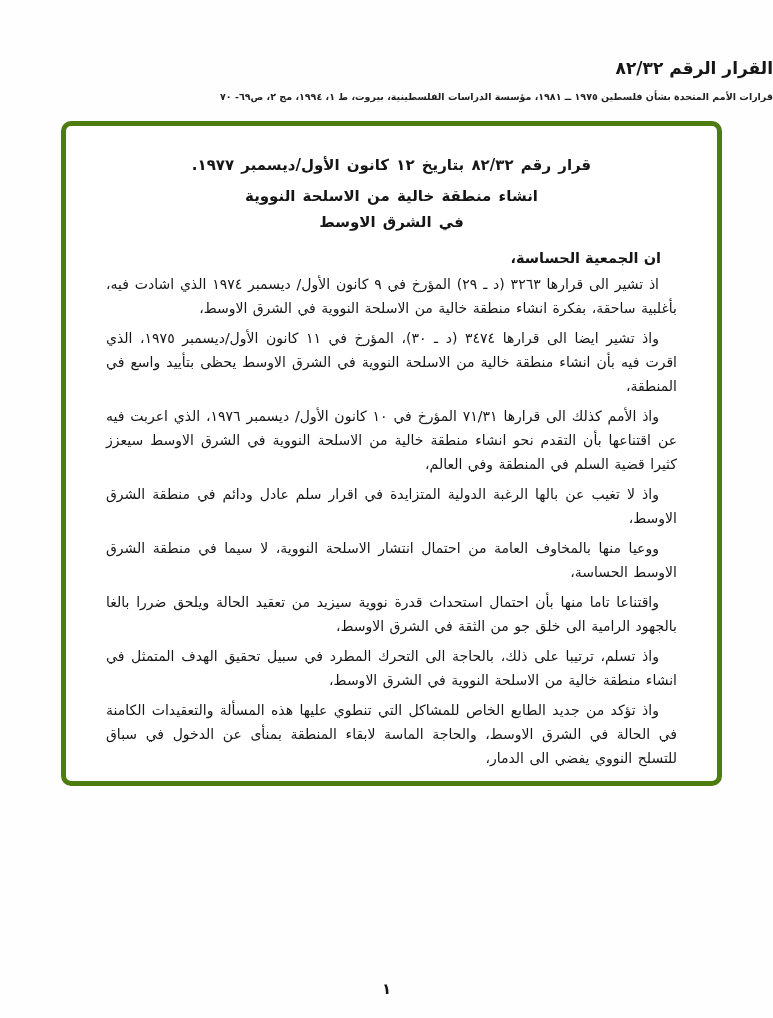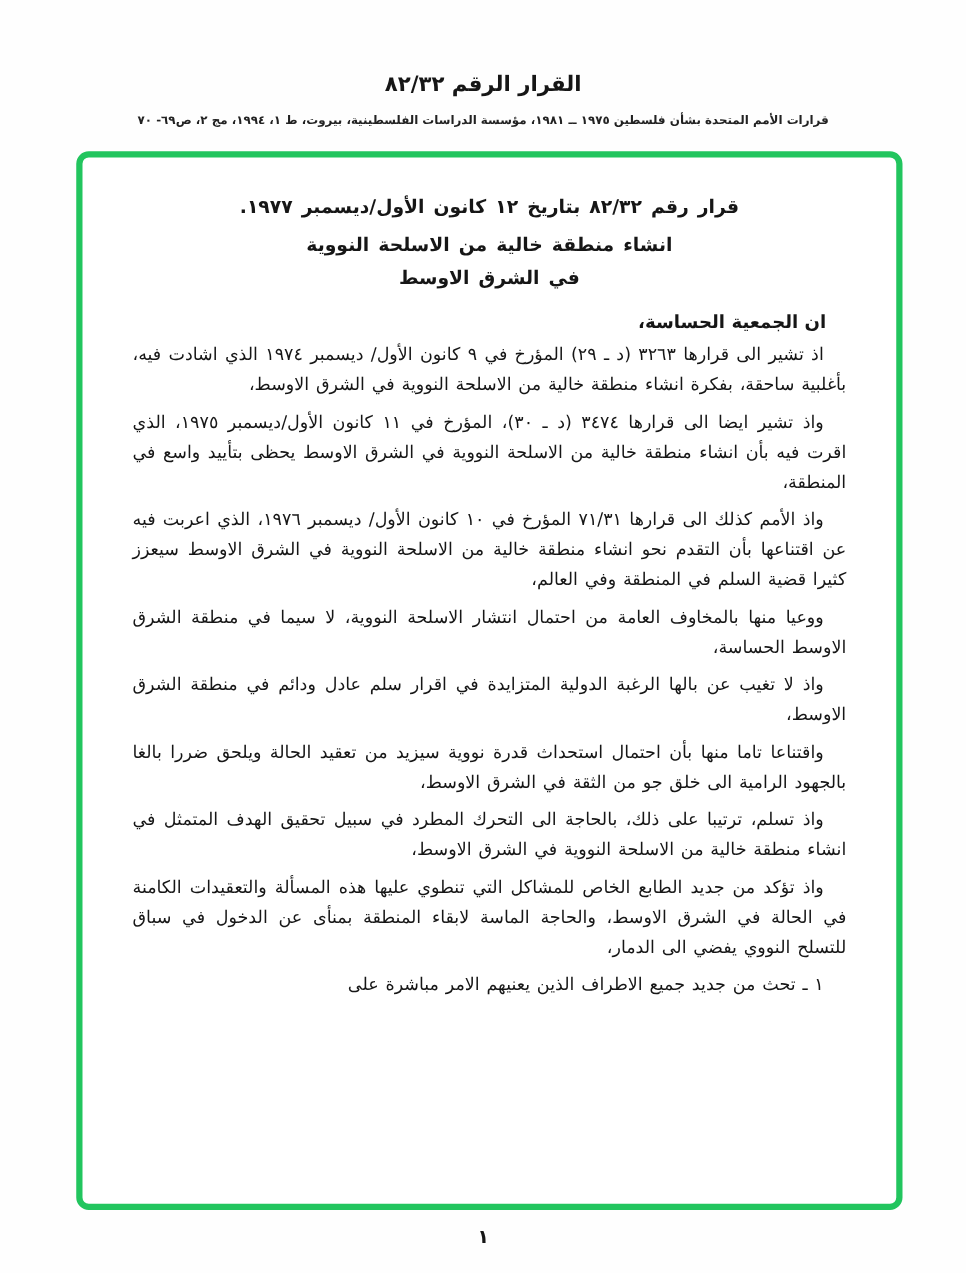--- a/index.html
+++ b/index.html
@@ -10,40 +10,39 @@
     position: relative;
     font-family: "DejaVu Sans", sans-serif;
     color: #161616;
     overflow: hidden;
   }
   .page { position: absolute; inset: 0; background: #fefefe; }
 
   .page-header {
     position: absolute;
     top: 58px; left: 0; right: 0;
-    text-align: center;
     direction: rtl;
   }
   .header-title {
     font-size: 17px;
     font-weight: bold;
     letter-spacing: 0.5px;
   }
   .citation {
     margin-top: 13px;
     font-size: 9.5px;
     font-weight: bold;
     color: #222;
   }
 
   .green-frame {
     position: absolute;
     left: 61px; top: 121px;
-    width: 661px; height: 847px;
-    border: 5px solid #22c55e;
+    width: 661px; height: 665px;
+    border: 5px solid #4d7c0f;
     border-radius: 10px;
     overflow: hidden;
     background: #fff;
   }
   .doc-content {
     position: absolute;
     inset: 0;
     padding: 26px 40px 10px 40px;
     direction: rtl;
   }
@@ -96,23 +95,23 @@
       <div class="doc-title">في الشرق الاوسط</div>
 
       <p class="opening">ان الجمعية الحساسة،</p>
 
       <p class="para"><span class="lead">اذ تشير</span><span> الى قرارها ٣٢٦٣ (د ـ ٢٩) المؤرخ في ٩ كانون الأول/ ديسمبر ١٩٧٤ الذي اشادت فيه، بأغلبية ساحقة، بفكرة انشاء منطقة خالية من الاسلحة النووية في الشرق الاوسط،</span></p>
 
       <p class="para"><span class="lead">واذ تشير ايضا</span><span> الى قرارها ٣٤٧٤ (د ـ ٣٠)، المؤرخ في ١١ كانون الأول/ديسمبر ١٩٧٥، الذي اقرت فيه بأن انشاء منطقة خالية من الاسلحة النووية في الشرق الاوسط يحظى بتأييد واسع في المنطقة،</span></p>
 
       <p class="para"><span class="lead">واذ الأمم كذلك</span><span> الى قرارها ٧١/٣١ المؤرخ في ١٠ كانون الأول/ ديسمبر ١٩٧٦، الذي اعربت فيه عن اقتناعها بأن التقدم نحو انشاء منطقة خالية من الاسلحة النووية في الشرق الاوسط سيعزز كثيرا قضية السلم في المنطقة وفي العالم،</span></p>
 
+      <p class="para"><span class="lead">واذ لا تغيب عن بالها</span><span> الرغبة الدولية المتزايدة في اقرار سلم عادل ودائم في منطقة الشرق الاوسط،</span></p>
+
       <p class="para"><span class="lead">ووعيا منها</span><span> بالمخاوف العامة من احتمال انتشار الاسلحة النووية، لا سيما في منطقة الشرق الاوسط الحساسة،</span></p>
-
-      <p class="para"><span class="lead">واذ لا تغيب عن بالها</span><span> الرغبة الدولية المتزايدة في اقرار سلم عادل ودائم في منطقة الشرق الاوسط،</span></p>
 
       <p class="para"><span class="lead">واقتناعا تاما منها</span><span> بأن احتمال استحداث قدرة نووية سيزيد من تعقيد الحالة ويلحق ضررا بالغا بالجهود الرامية الى خلق جو من الثقة في الشرق الاوسط،</span></p>
 
       <p class="para"><span class="lead">واذ تسلم</span><span>، ترتيبا على ذلك، بالحاجة الى التحرك المطرد في سبيل تحقيق الهدف المتمثل في انشاء منطقة خالية من الاسلحة النووية في الشرق الاوسط،</span></p>
 
       <p class="para"><span class="lead">واذ تؤكد من جديد</span><span> الطابع الخاص للمشاكل التي تنطوي عليها هذه المسألة والتعقيدات الكامنة في الحالة في الشرق الاوسط، والحاجة الماسة لابقاء المنطقة بمنأى عن الدخول في سباق للتسلح النووي يفضي الى الدمار،</span></p>
 
       <p class="para"><span class="lead">١ ـ تحث من جديد</span><span> جميع الاطراف الذين يعنيهم الامر مباشرة على</span></p>
 
     </div>

